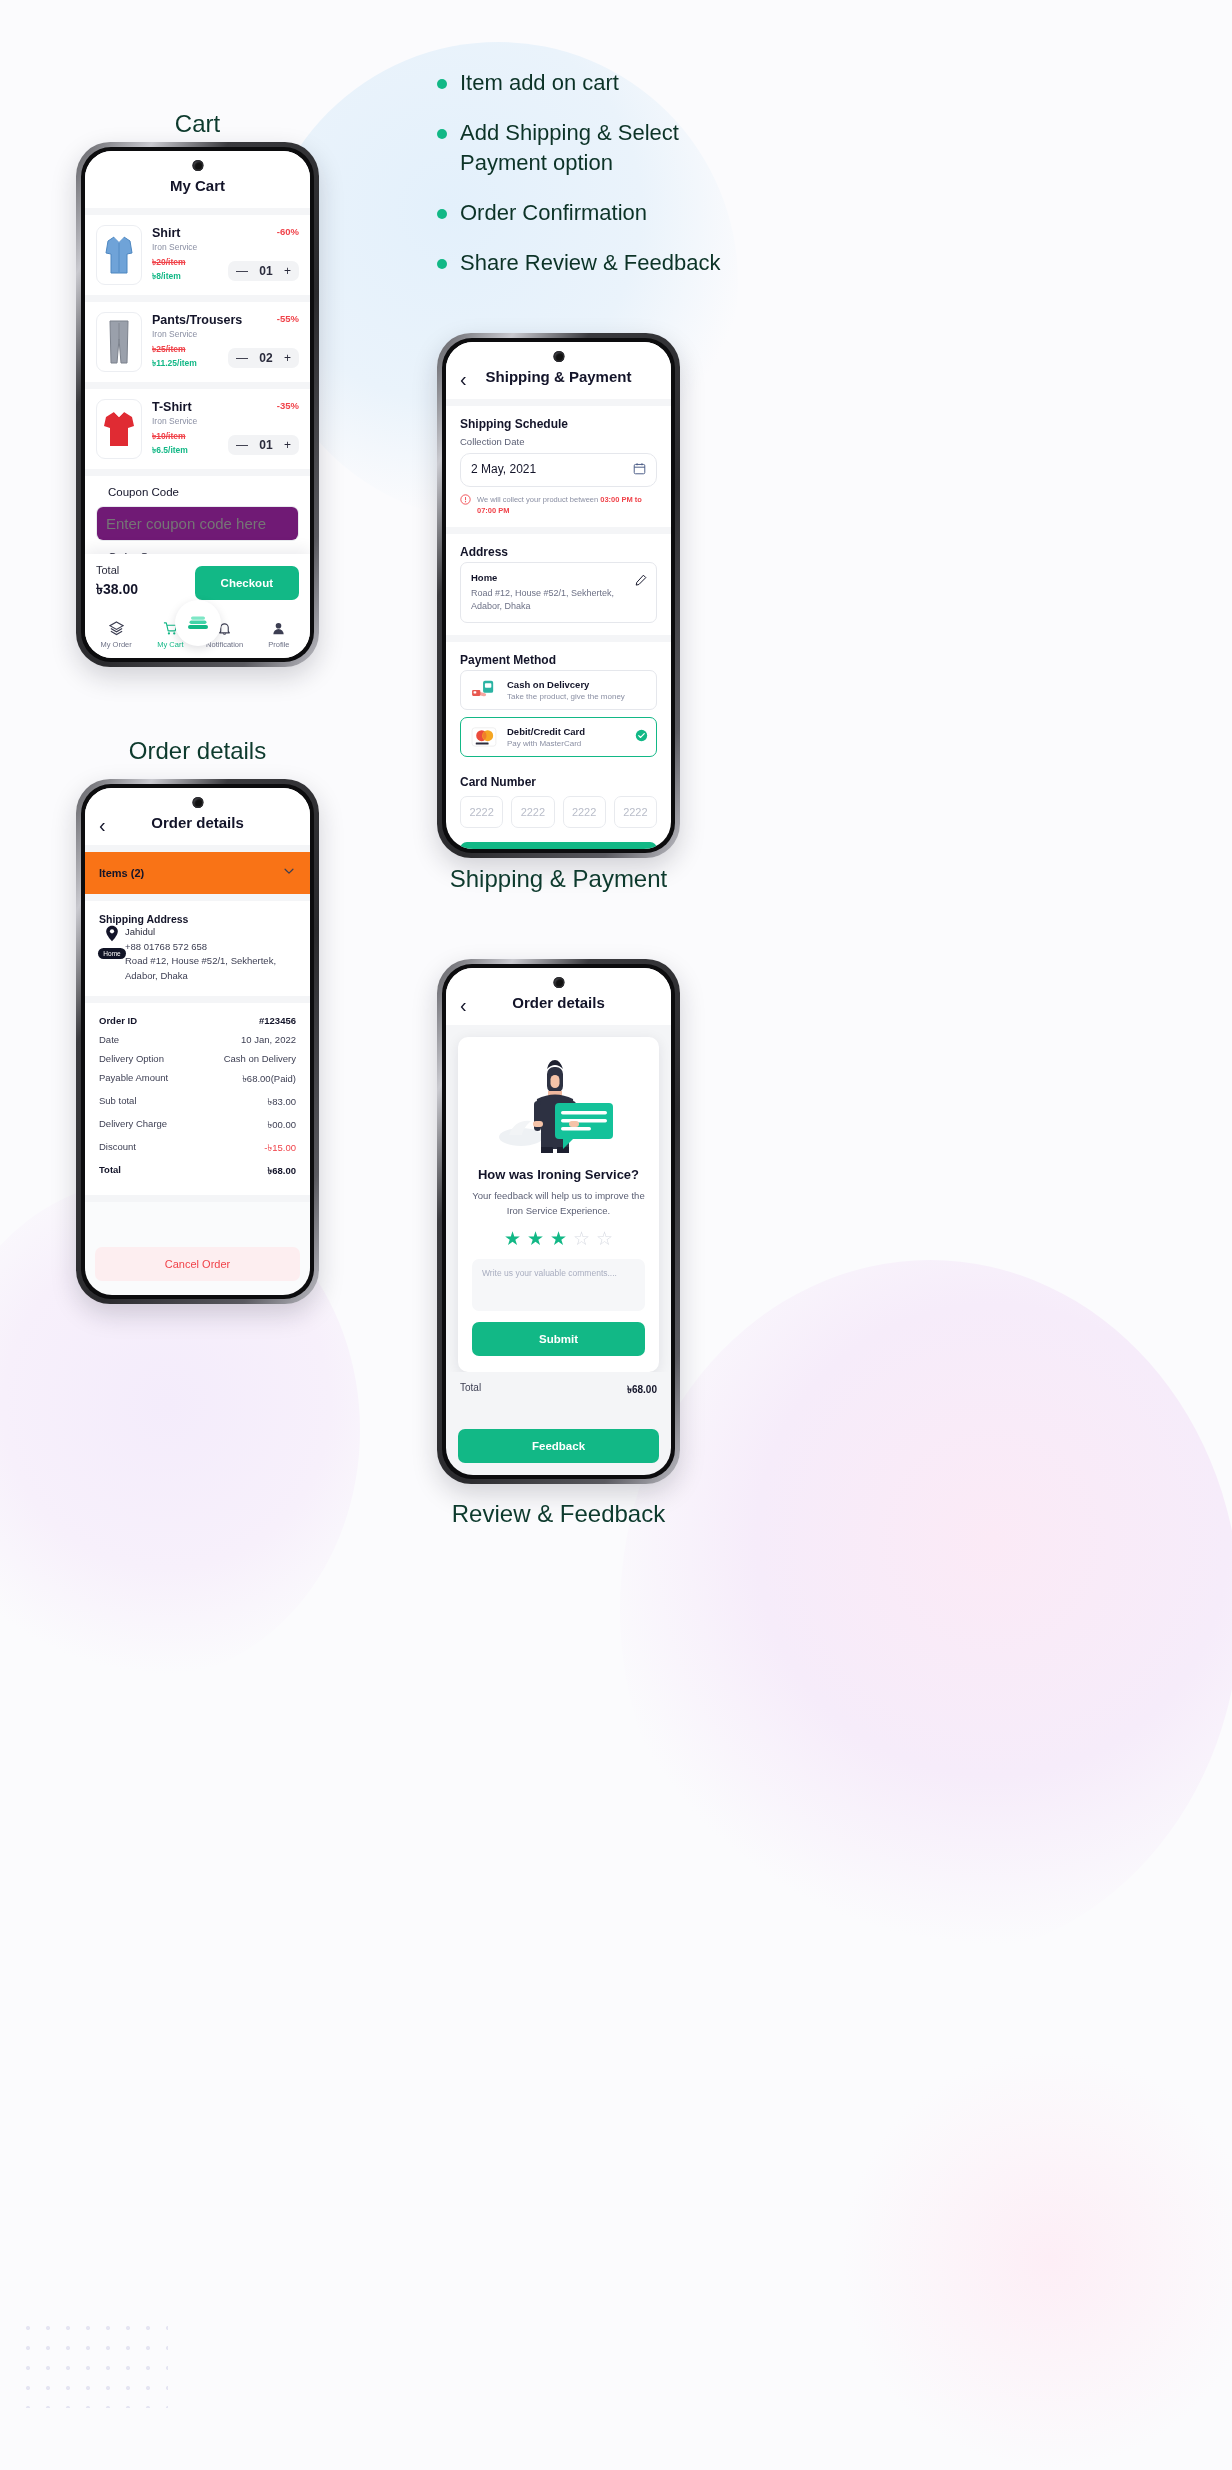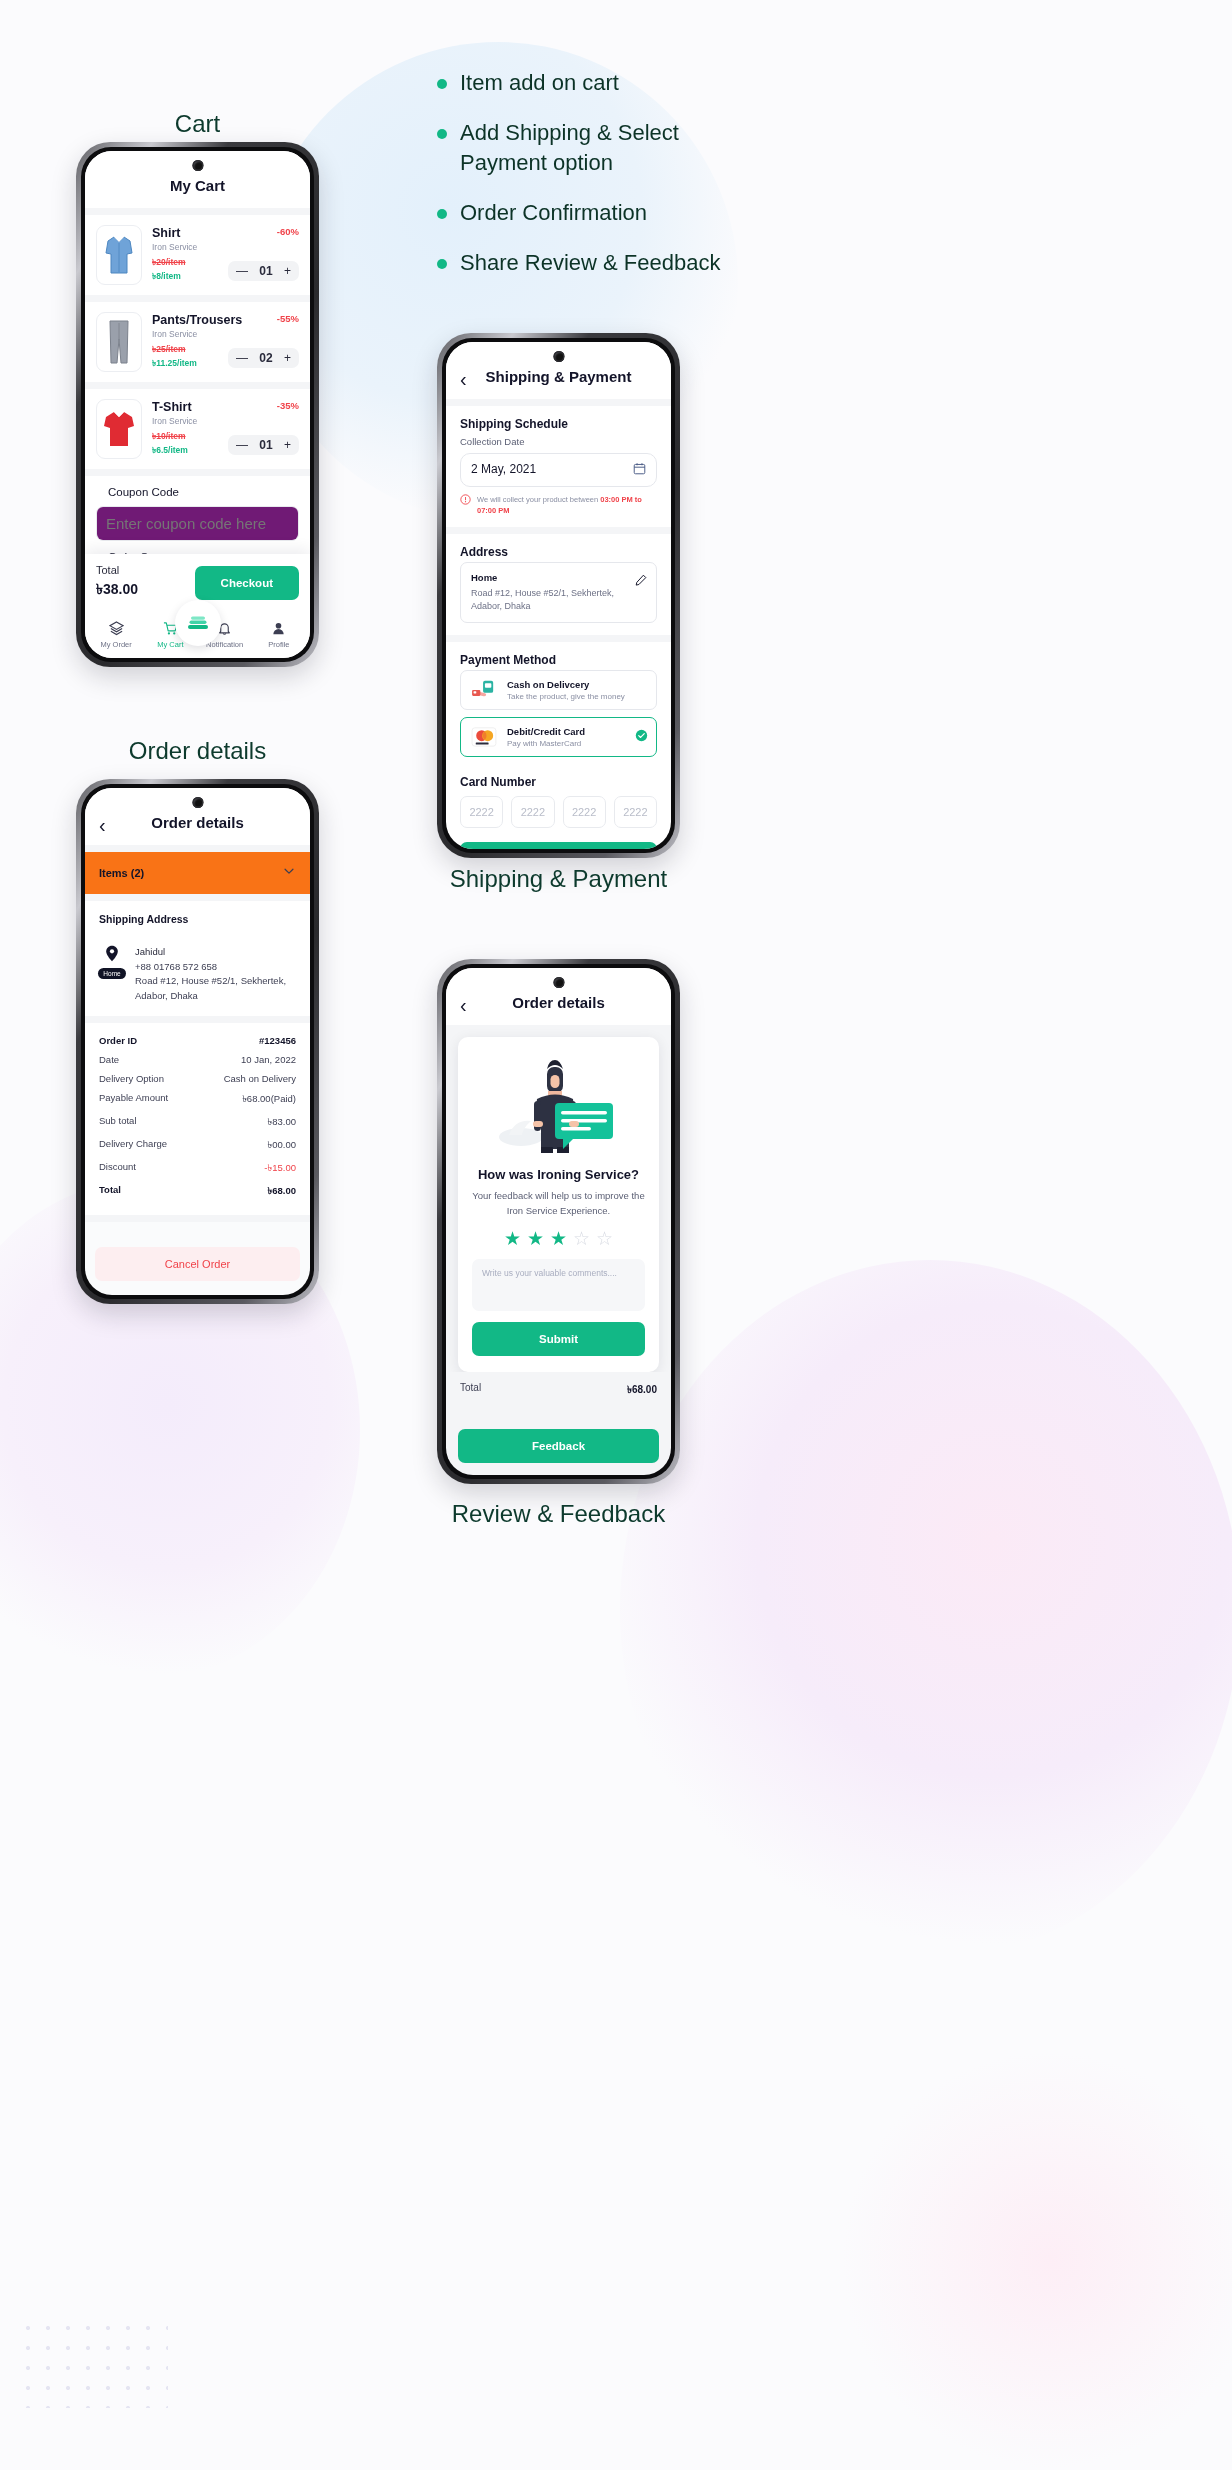--- a/index.html
+++ b/index.html
@@ -107,21 +107,21 @@
   .cardnums div { flex:1; border:1px solid #e8eaee; border-radius:7px; padding:9px 0;
                   text-align:center; font-size:11px; color:#b9bdc9; }
   .place { margin:14px; }
   .place button { width:100%; }
 
   
   .od-items { display:flex; justify-content:space-between; align-items:center; padding:12px 14px; background:#f97316; }
   .od-items-l { font-size:11px; font-weight:bold; color:#131429; }
   .ship-card { background:#fff; padding:12px 14px; }
   .ship-t { font-size:10.5px; font-weight:bold; color:#131429; }
-  .ship-row { display:flex; gap:10px; margin-top:20px; }
+  .ship-row { display:flex; margin-top:0; }
   .ship-pin { width:26px; flex:0 0 auto; display:flex; flex-direction:column; align-items:center; }
   .homebadge { background:#111426; color:#fff; font-size:6.5px; border-radius:7px;
                padding:2px 5px; margin-top:2px; }
   .ship-lines div { font-size:9.5px; color:#3c3e52; line-height:1.55; }
   .ship-lines .nm { color:#2a2b3c; }
   .od-tbl { background:#fff; padding:8px 14px 12px; }
   .od-tr { display:flex; justify-content:space-between; padding:4px 0; font-size:9.5px; color:#3c3e52; }
   .od-tr.b { font-weight:bold; color:#131429; }
   .od-tr .neg { color:#f0434a; }
   .cancel { position:absolute; left:10px; right:10px; bottom:14px; background:#fdeef0;

